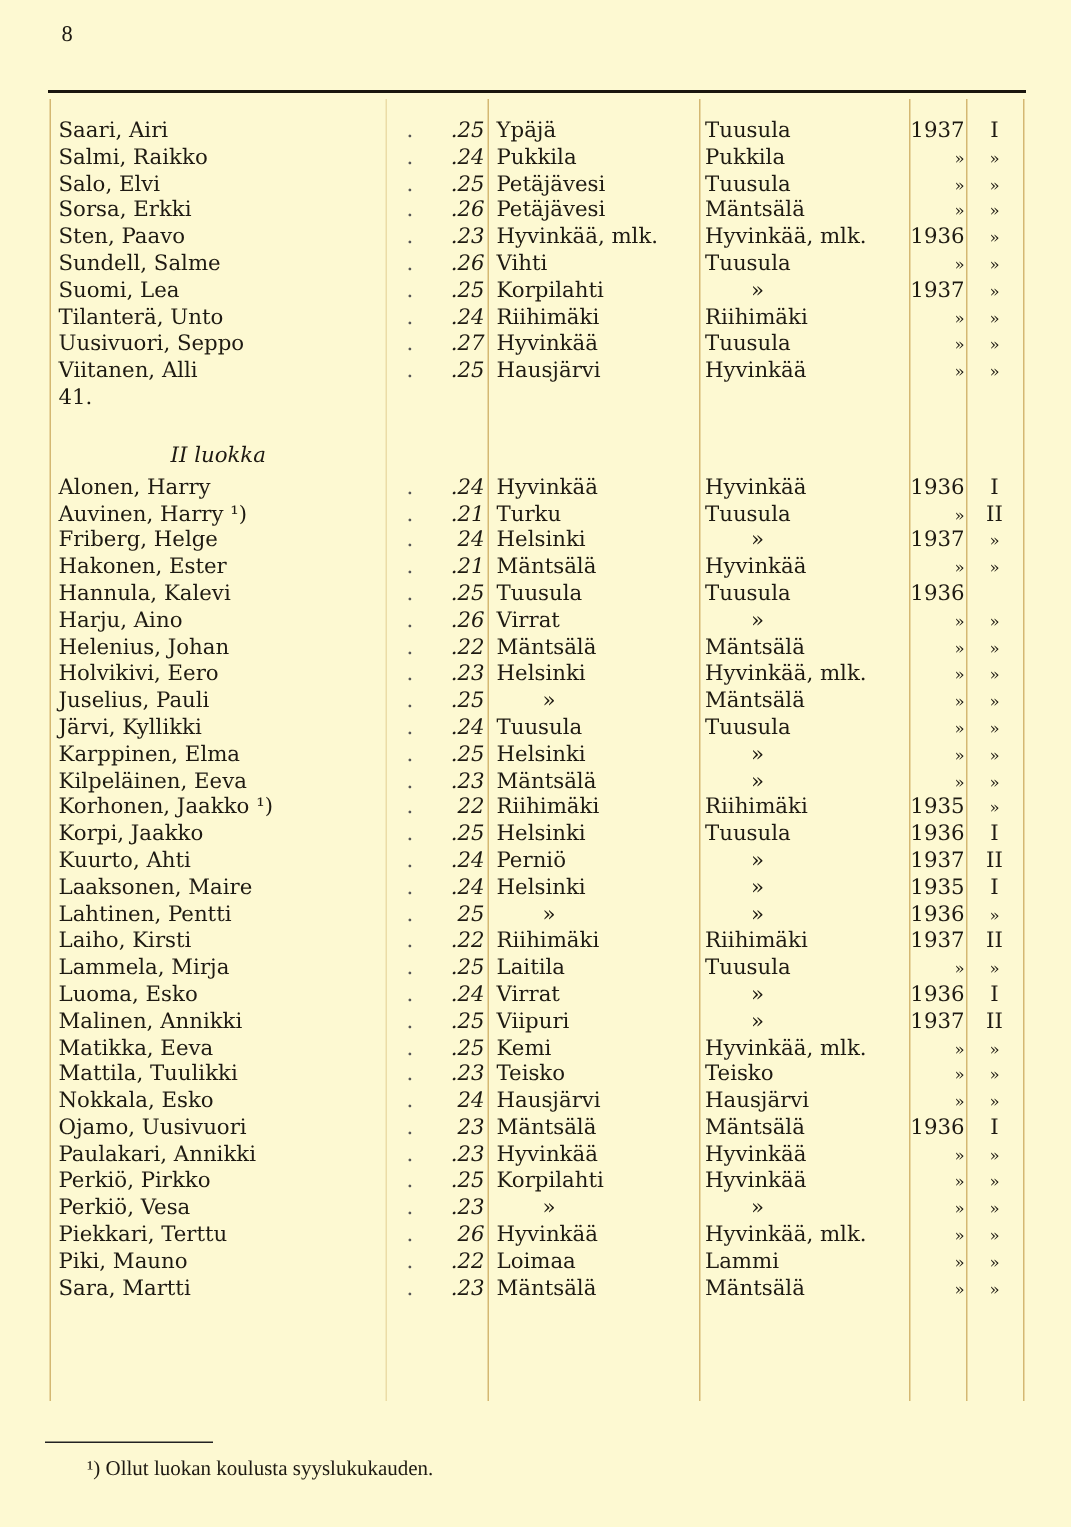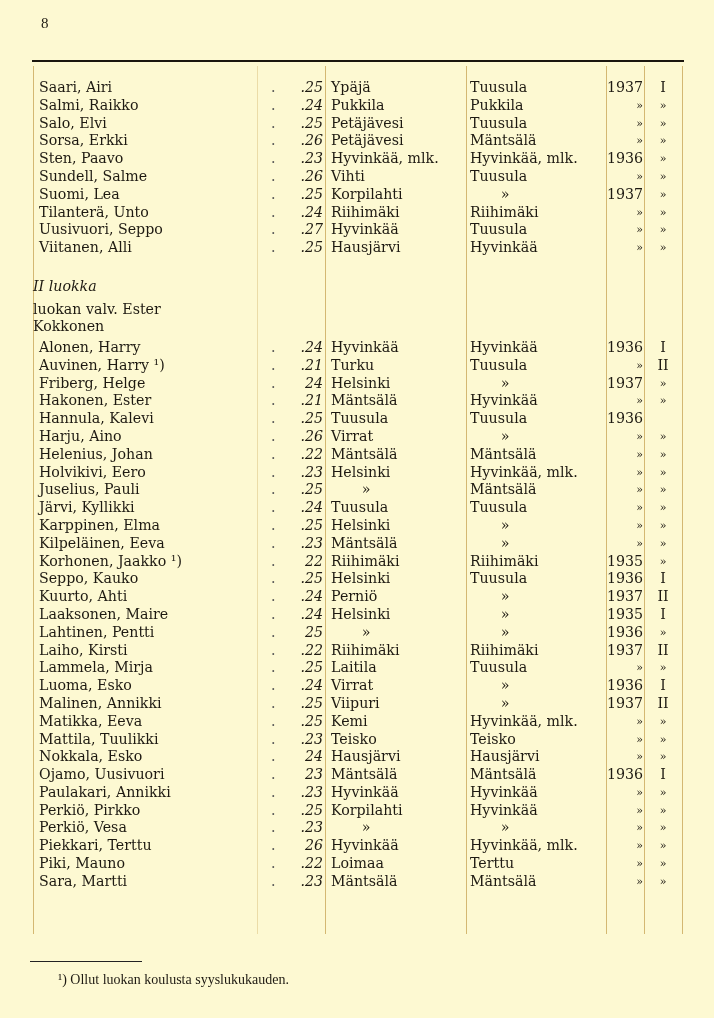--- a/index.html
+++ b/index.html
@@ -27,21 +27,21 @@
   .c-name { position: absolute; left: 6px; text-align: right; }
   .c-dot { position: absolute; left: 238px; color: #555; }
   .c-age { position: absolute; left: 258px; width: 32px; text-align: right; font-style: italic; }
   .c-birth { position: absolute; left: 298px; }
   .c-home { position: absolute; left: 437px; }
   .c-year { position: absolute; left: 573px; width: 37px; text-align: right; }
   .c-class { position: absolute; left: 612px; width: 36px; text-align: center; }
   .ditto { font-size: 11px; }
   .center-ditto { display: inline-block; width: 70px; text-align: center; }
   .section {
-    position: relative; text-align: left; width: 225px;
+    position: relative; text-align: center; width: 225px;
   }
   .section-title { font-style: italic; margin-top: 20px; line-height: 18px; }
   .section-sub { line-height: 17px; margin-top: 6px; }
   .footnote-rule {
     position: absolute; left: 30px; top: 961px; width: 112px; height: 1px; background: #222;
   }
   .footnote {
     position: absolute; left: 58px; top: 972px; font-size: 14px;
     font-family: "Liberation Serif", serif;
   }
@@ -146,26 +146,25 @@
       <div class="row">
         <span class="c-dot">.</span>
         <span class="c-name">Viitanen, Alli</span>
         <span class="c-age">.25</span>
         <span class="c-birth">Hausjärvi</span>
         <span class="c-home">Hyvinkää</span>
         <span class="c-year ditto">»</span>
         <span class="c-class ditto">»</span>
       </div>
     </div>
+  <div class="row">
+    <span class="c-name">41.</span>
+  </div>
   <div class="section">
     <div class="section-title">II luokka</div>
-    <div class="section-sub">
-      <div>luokan valv. Ester</div>
-      <div>Kokkonen</div>
-    </div>
   </div>
   <div style="height:4px"></div>
   <div id="group2">
       <div class="row">
         <span class="c-dot">.</span>
         <span class="c-name">Alonen, Harry</span>
         <span class="c-age">.24</span>
         <span class="c-birth">Hyvinkää</span>
         <span class="c-home">Hyvinkää</span>
         <span class="c-year">1936</span>
@@ -274,21 +273,21 @@
         <span class="c-dot">.</span>
         <span class="c-name">Korhonen, Jaakko ¹)</span>
         <span class="c-age">22</span>
         <span class="c-birth">Riihimäki</span>
         <span class="c-home">Riihimäki</span>
         <span class="c-year">1935</span>
         <span class="c-class ditto">»</span>
       </div>
       <div class="row">
         <span class="c-dot">.</span>
-        <span class="c-name">Seppo, Kauko</span>
+        <span class="c-name">Korpi, Jaakko</span>
         <span class="c-age">.25</span>
         <span class="c-birth">Helsinki</span>
         <span class="c-home">Tuusula</span>
         <span class="c-year">1936</span>
         <span class="c-class">I</span>
       </div>
       <div class="row">
         <span class="c-dot">.</span>
         <span class="c-name">Kuurto, Ahti</span>
         <span class="c-age">.24</span>
@@ -421,21 +420,21 @@
         <span class="c-birth">Hyvinkää</span>
         <span class="c-home">Hyvinkää, mlk.</span>
         <span class="c-year ditto">»</span>
         <span class="c-class ditto">»</span>
       </div>
       <div class="row">
         <span class="c-dot">.</span>
         <span class="c-name">Piki, Mauno</span>
         <span class="c-age">.22</span>
         <span class="c-birth">Loimaa</span>
-        <span class="c-home">Terttu</span>
+        <span class="c-home">Lammi</span>
         <span class="c-year ditto">»</span>
         <span class="c-class ditto">»</span>
       </div>
       <div class="row">
         <span class="c-dot">.</span>
         <span class="c-name">Sara, Martti</span>
         <span class="c-age">.23</span>
         <span class="c-birth">Mäntsälä</span>
         <span class="c-home">Mäntsälä</span>
         <span class="c-year ditto">»</span>

